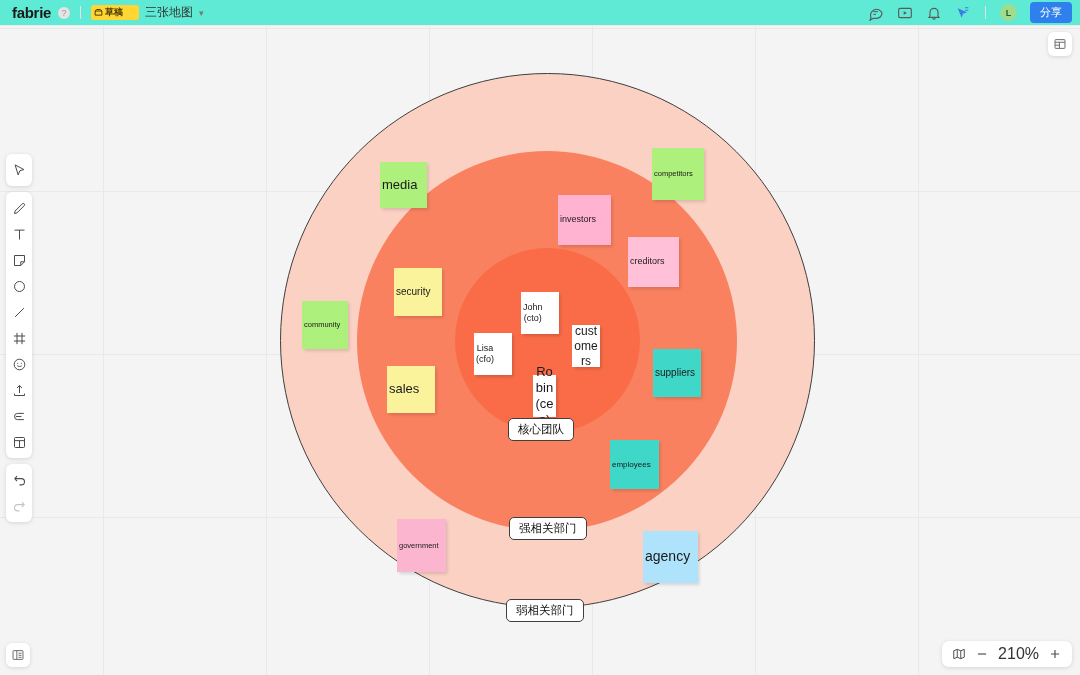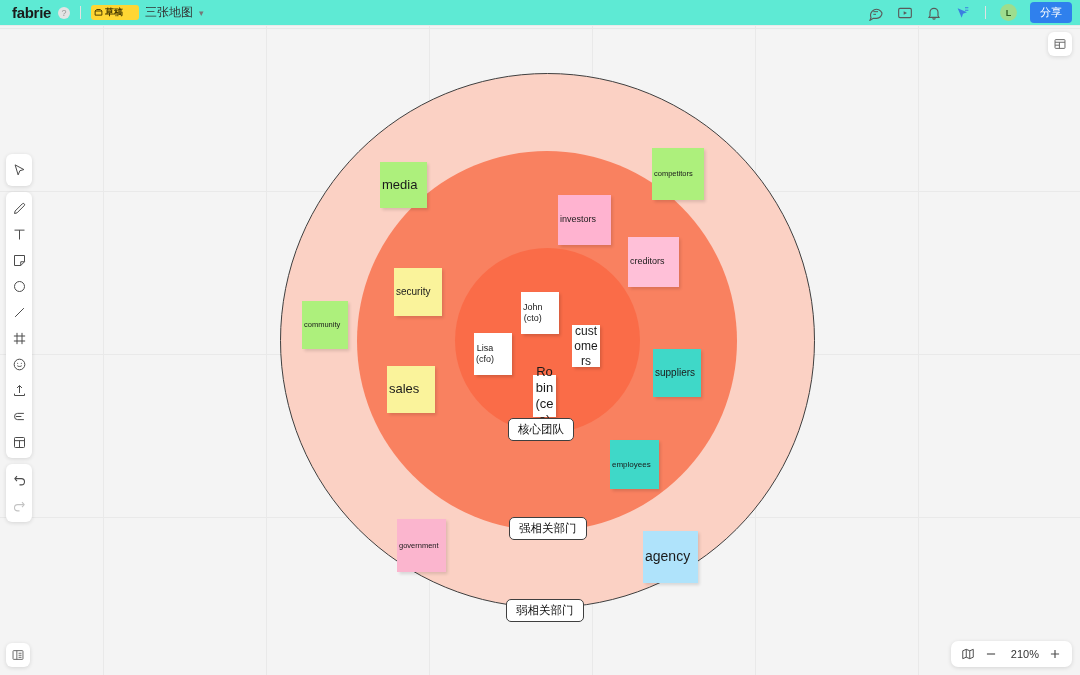--- a/index.html
+++ b/index.html
@@ -140,21 +140,21 @@
 
   .zoomctl {
     position: absolute; right: 8px; bottom: 8px;
     background: #fff; border-radius: 7px;
     box-shadow: 0 1px 4px rgba(0,0,0,0.13);
     display: flex; align-items: center; gap: 9px;
     padding: 4px 10px; height: 26px;
   }
   .zoomctl .zi { color: #4f4f4f; display: flex; cursor: pointer; }
   .zoomctl .zi svg { width: 14px; height: 14px; }
-  .zoom-val { font-size: 11px; color: #333; min-width: 32px; text-align: right; }
+  .zoom-val { font-size: 16px; color: #333; min-width: 32px; text-align: right; }
 </style>
 </head>
 <body>
 
 <div class="topbar">
   <div class="brand">fabrie</div>
   <div class="help-dot">?</div>
   <div class="vbar"></div>
   <div class="draft-badge">
     <span style="display:flex;">

